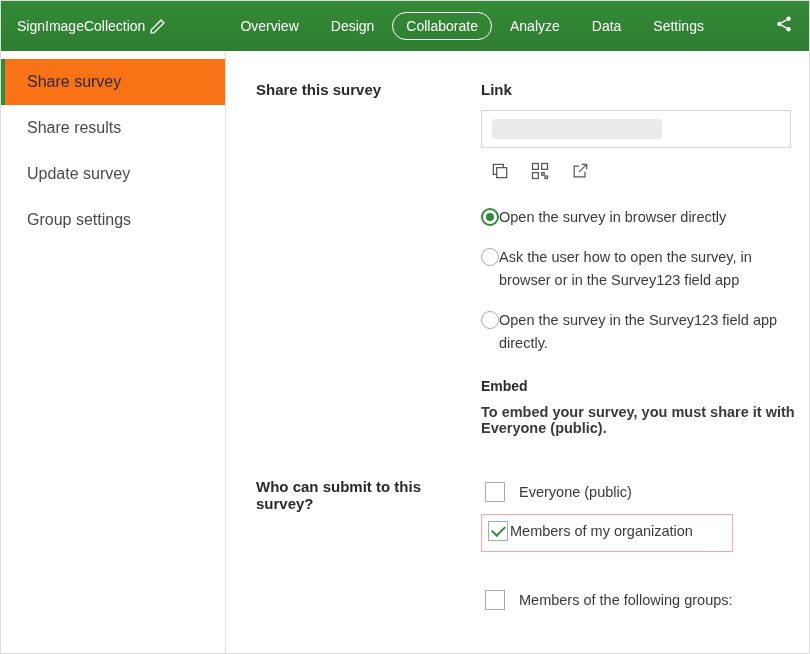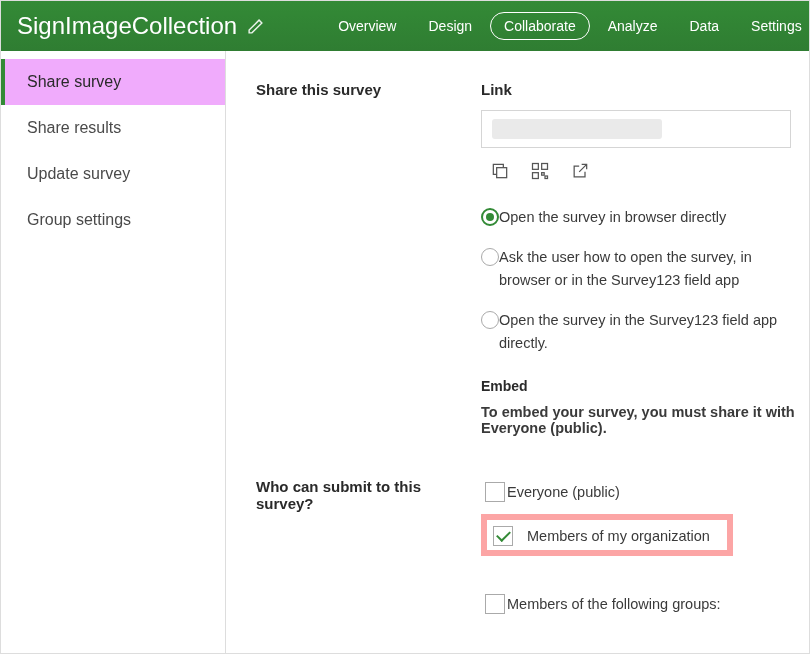--- a/index.html
+++ b/index.html
@@ -18,23 +18,23 @@
     .header {
       background: #2f7d32;
       background: linear-gradient(to bottom, #338a36 0%, #2f7d32 100%);
       height: 50px;
       display: flex;
       align-items: center;
       padding: 0 16px;
       color: #fff;
     }
     .title {
-      font-size: 24px;
+      font-size: 14px;
       font-weight: 400;
-      margin-right: 10px;
+      margin-right: 4px;
       text-align: center;
     }
     .edit-icon {
       margin-right: 30px;
       display: inline-flex;
       opacity: 0.9;
     }
     .nav {
       display: flex;
       align-items: center;
@@ -66,21 +66,21 @@
       border-right: 1px solid #ddd;
       padding-top: 8px;
     }
     .sidebar-item {
       padding: 14px 26px;
       font-size: 16px;
       color: #4a4a4a;
       cursor: pointer;
     }
     .sidebar-item.active {
-      background: #f0abfc;
+      background: #f97316;
       color: #2a2a2a;
       font-weight: 400;
       box-shadow: inset 4px 0 0 #338a36;
     }
     .main {
       flex: 1;
       padding: 0;
       position: relative;
     }
     .content-wrap {
@@ -193,21 +193,21 @@
       display: flex;
       padding: 0 0 0 30px;
       margin-top: 42px;
     }
     .checkbox-group {
       flex: 1;
     }
     .checkbox-row {
       display: flex;
       align-items: center;
-      gap: 2px;
+      gap: 14px;
       margin-bottom: 8px;
       padding: 4px 8px 4px 4px;
     }
     .checkbox {
       width: 20px;
       height: 20px;
       border: 1px solid #aaa;
       flex-shrink: 0;
       display: inline-flex;
       align-items: center;
@@ -219,25 +219,25 @@
       height: 6px;
       border-left: 2.5px solid #338a36;
       border-bottom: 2.5px solid #338a36;
       transform: rotate(-45deg) translate(1px, -1px);
     }
     .checkbox-label {
       font-size: 14.5px;
       color: #3a3a3a;
     }
     .highlight-box {
-      border: 6px solid #fca5a5;
+      border: 1px solid #fca5a5;
       display: inline-flex;
       align-items: center;
-      gap: 14px;
-      padding: 6px 12px 4px 6px;
+      gap: 2px;
+      padding: 6px 12px 10px 6px;
       margin-bottom: 8px;
       width: 252px;
     }
     .third-checkbox-row {
       margin-top: 26px;
     }
   </style>
 </head>
 <body>
 

